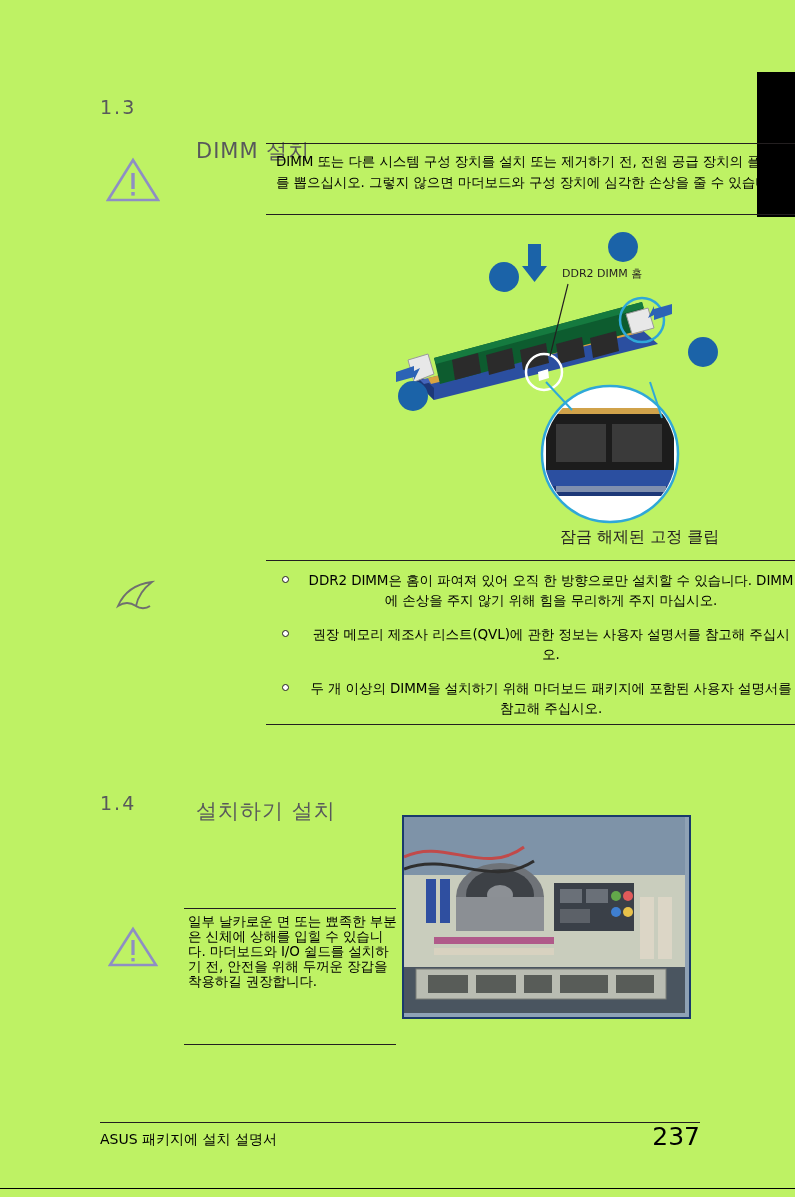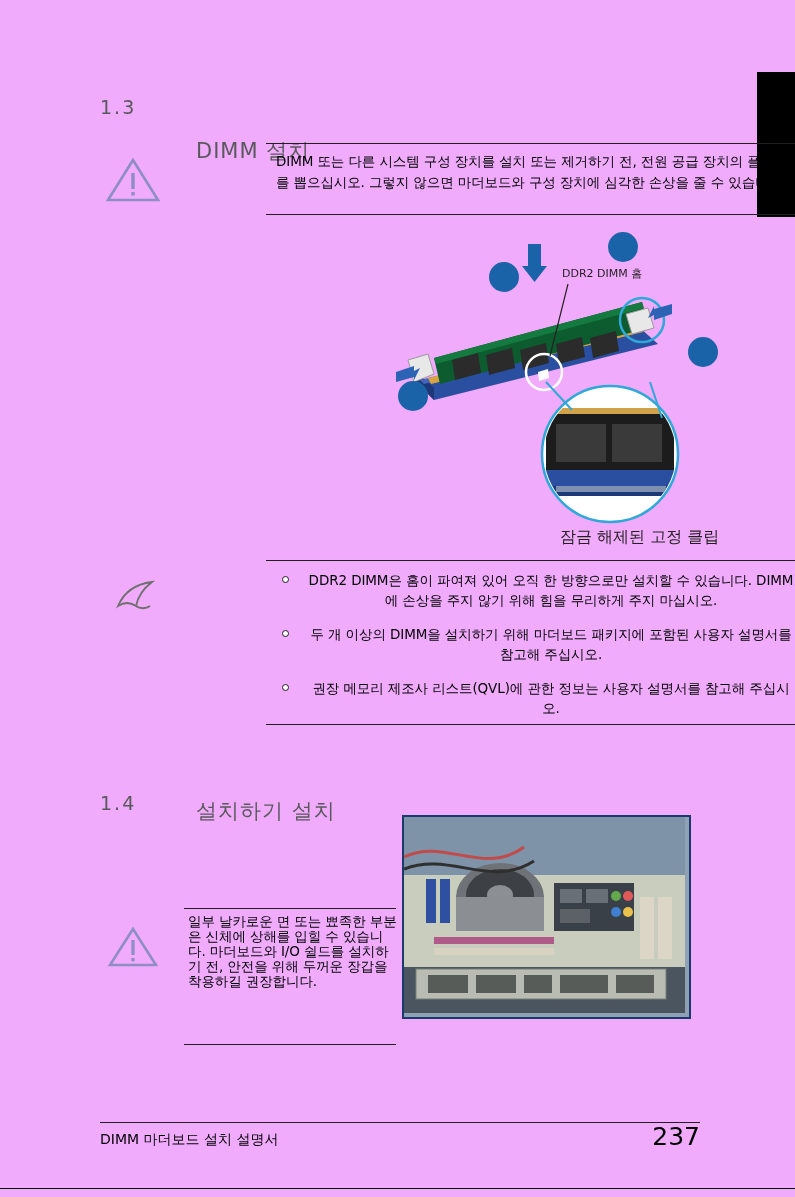--- a/index.html
+++ b/index.html
@@ -13,21 +13,21 @@
     font-family: "Liberation Sans", sans-serif;
     color: #000000;
     position: relative;
     overflow: hidden;
   }
   .page {
     position: absolute;
     left: 0; top: 0;
     width: 795px;
     height: 1197px;
-    background: #f0abfc;
+    background: #bef264;
   }
   
   .edge-tab {
     position: absolute;
     right: 0;
     top: 72px;
     width: 38px;
     height: 145px;
     background: #000000;
   }
@@ -383,25 +383,25 @@
       <path d="M4 30 C10 16, 22 8, 38 6 C30 12, 24 20, 22 30 C16 26, 10 26, 4 30 Z" fill="none" stroke="#6f6f6f" stroke-width="1.8"></path>
       <path d="M22 30 C26 33, 32 33, 36 30" fill="none" stroke="#6f6f6f" stroke-width="1.8"></path>
     </svg>
     <div class="note-list">
       <div class="note-item">
         <span class="dot"></span>
         <span>DDR2 DIMM은 홈이 파여져 있어 오직 한 방향으로만 설치할 수 있습니다. DIMM에 손상을 주지 않기 위해 힘을 무리하게 주지 마십시오.</span>
       </div>
       <div class="note-item">
         <span class="dot"></span>
-        <span>두 개 이상의 DIMM을 설치하기 위해 마더보드 패키지에 포함된 사용자 설명서를 참고해 주십시오.</span>
+        <span>권장 메모리 제조사 리스트(QVL)에 관한 정보는 사용자 설명서를 참고해 주십시오.</span>
       </div>
       <div class="note-item">
         <span class="dot"></span>
-        <span>권장 메모리 제조사 리스트(QVL)에 관한 정보는 사용자 설명서를 참고해 주십시오.</span>
+        <span>두 개 이상의 DIMM을 설치하기 위해 마더보드 패키지에 포함된 사용자 설명서를 참고해 주십시오.</span>
       </div>
     </div>
   </div>
 
   <div class="sec-num" id="sec14-num">1.4</div>
   <div class="sec-title" id="sec14-title">설치하기 설치</div>
 
   <div class="photo">
     <svg width="281" height="196" viewBox="0 0 281 196">
       <rect x="0" y="0" width="281" height="196" fill="#9fb0c0"></rect>
@@ -449,17 +449,17 @@
     <div class="caution-rule-bottom"></div>
     <svg class="caution-tri" viewBox="0 0 50 42">
       <path d="M25 3 L48 39 L2 39 Z" fill="none" stroke="#8e8ec4" stroke-width="2.6"></path>
       <rect x="23.4" y="14" width="3.2" height="15" fill="#8e8ec4"></rect>
       <rect x="23.4" y="32" width="3.2" height="3.4" fill="#8e8ec4"></rect>
     </svg>
     <div class="caution-text">일부 날카로운 면 또는 뾰족한 부분은 신체에 상해를 입힐 수 있습니다. 마더보드와 I/O 쉴드를 설치하기 전, 안전을 위해 두꺼운 장갑을 착용하길 권장합니다.</div>
   </div>
 
   <div class="footer-rule"></div>
-  <div class="footer-left">DIMM 마더보드 설치 설명서</div>
+  <div class="footer-left">ASUS 패키지에 설치 설명서</div>
   <div class="footer-page">237</div>
 
   <div class="bottom-rule"></div>
 </div>
 
 </body></html>

